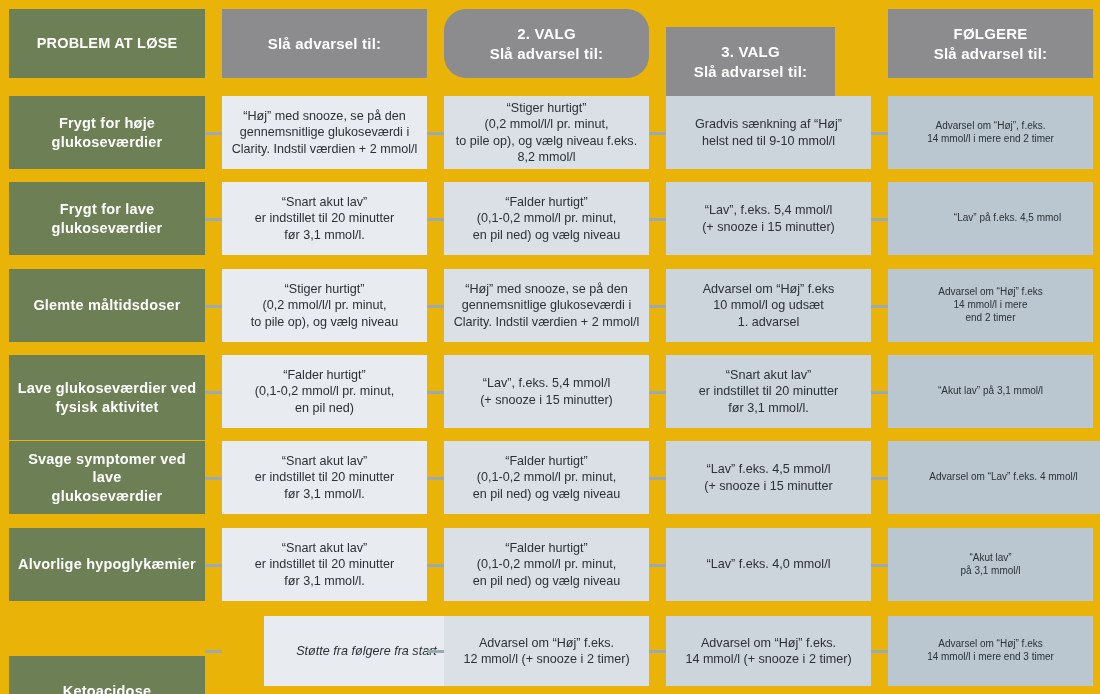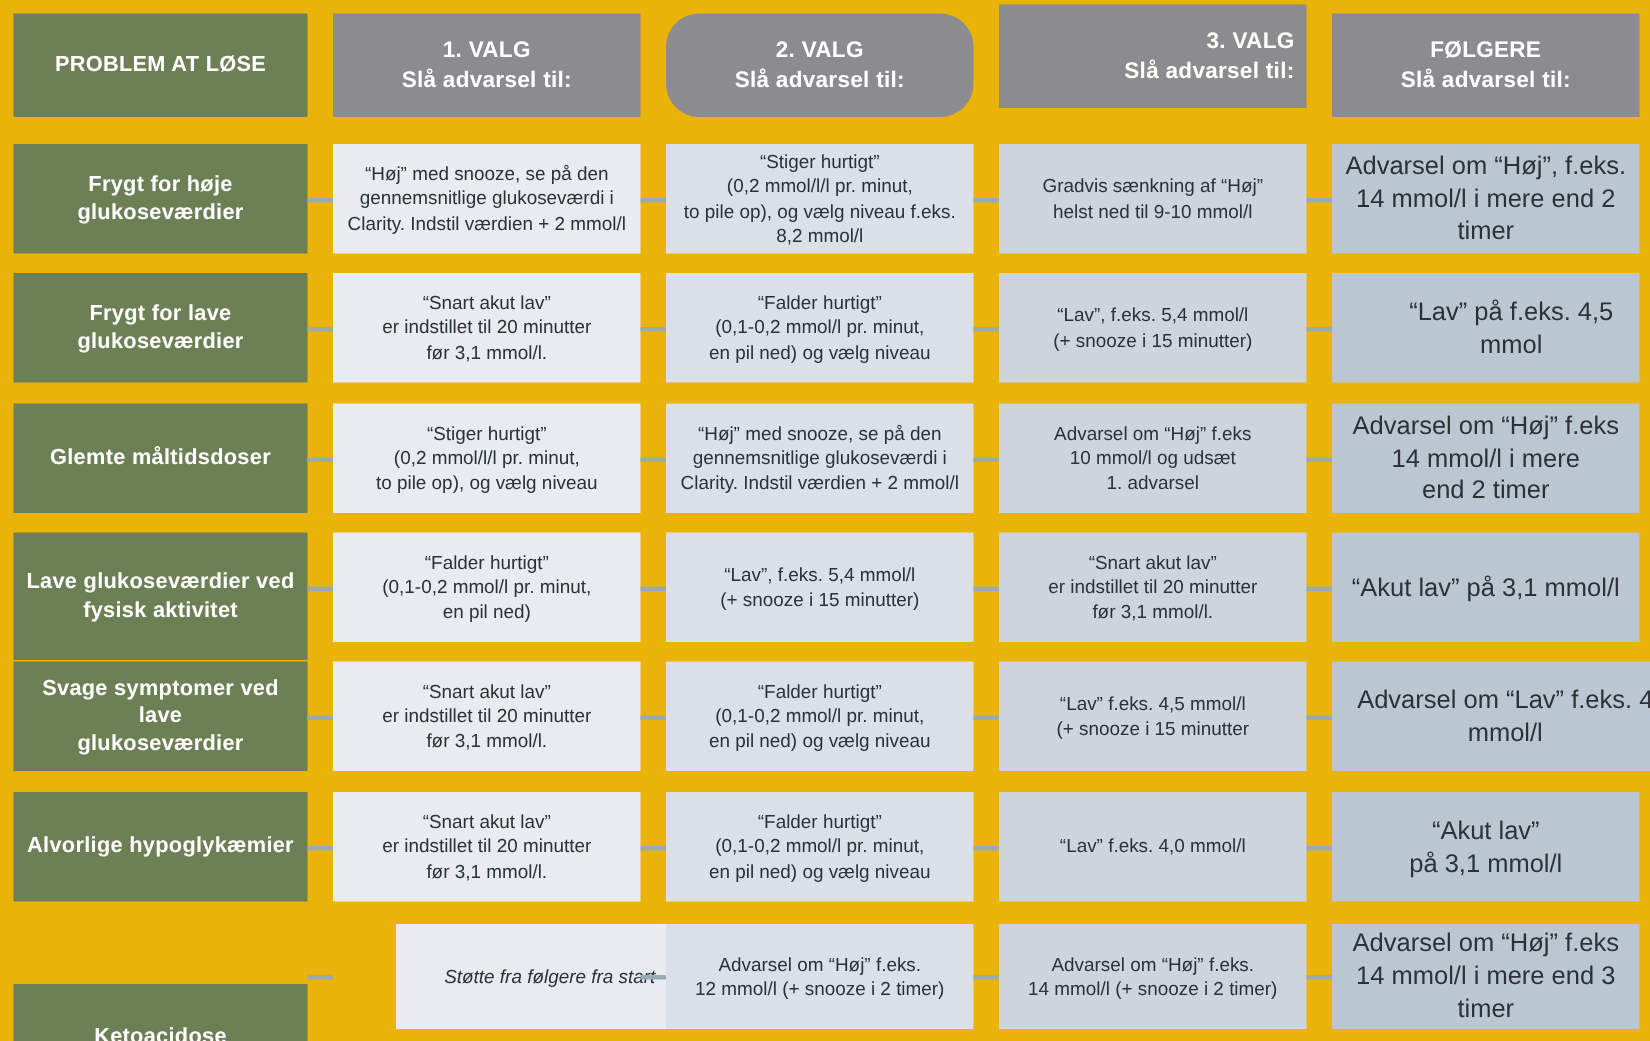--- a/index.html
+++ b/index.html
@@ -40,50 +40,49 @@
     font-weight: bold;
     font-size: 15px;
     letter-spacing: 0.2px;
   }
   .hdr .l1 { display: block; }
   .hdr .l2 { display: block; font-weight: bold; }
   
   .c2 { background: #e8ebef; font-size: 12.6px; }
   .c3 { background: #dbe0e6; font-size: 12.6px; }
   .c4 { background: #ccd4dc; font-size: 12.6px; }
-  .c5 { background: #bbc7d0; font-size: 17px; justify-content: flex-end; }
+  .c5 { background: #bbc7d0; font-size: 10px; justify-content: flex-end; }
   .italic { font-style: italic; }
   
   .conn {
     position: absolute;
     height: 3px;
     background: #9aaab5;
   }
   .line-text { white-space: pre-line; }
 </style>
 </head>
 <body>
 
 <div id="chart">
     <div class="cell c1" style="left: 9px; top: 9px; width: 196px; height: 69px;">
       <div class="cell-inner line-text">PROBLEM AT LØSE</div>
     </div>
     <div class="cell hdr" style="left: 222px; top: 9px; width: 205px; height: 69px;">
       <div class="cell-inner">
-        <span class="l1">1. VALG</span>
         <span class="l2">Slå advarsel til:</span>
       </div>
     </div>
     <div class="cell hdr" style="left: 444px; top: 9px; width: 205px; height: 69px; border-radius: 22px;">
       <div class="cell-inner">
         <span class="l1">2. VALG</span>
         <span class="l2">Slå advarsel til:</span>
       </div>
     </div>
-    <div class="cell hdr" style="left: 666px; top: 3px; width: 205px; height: 69px; text-align: right;">
+    <div class="cell hdr" style="left: 666px; top: 27px; width: 169px; height: 69px;">
       <div class="cell-inner">
         <span class="l1">3. VALG</span>
         <span class="l2">Slå advarsel til:</span>
       </div>
     </div>
     <div class="cell hdr" style="left: 888px; top: 9px; width: 205px; height: 69px;">
       <div class="cell-inner">
         <span class="l1">FØLGERE</span>
         <span class="l2">Slå advarsel til:</span>
       </div>

